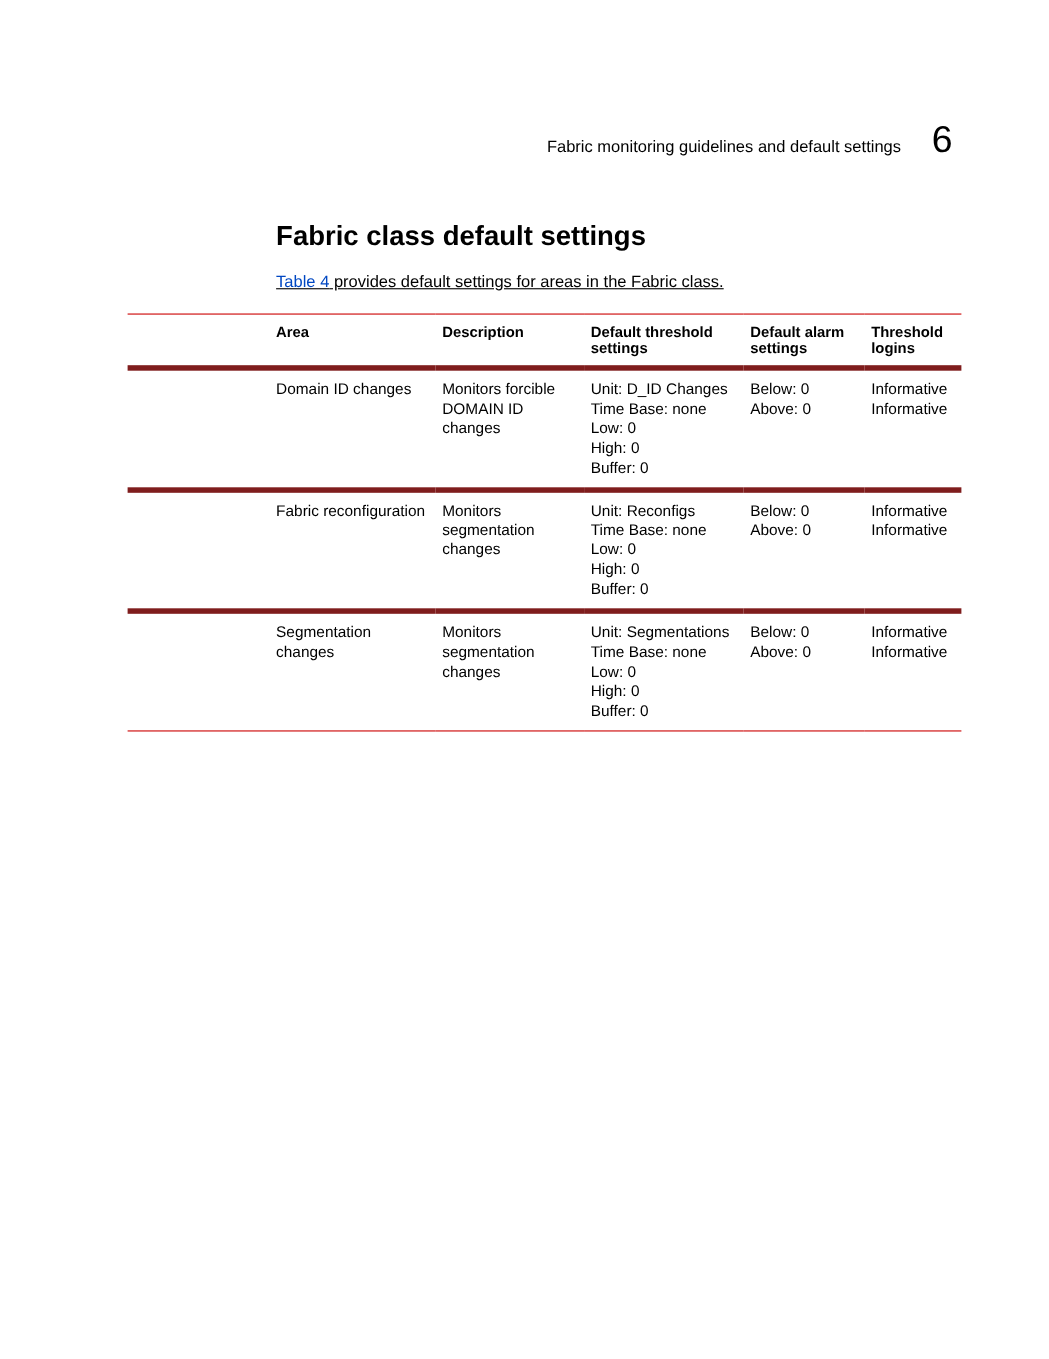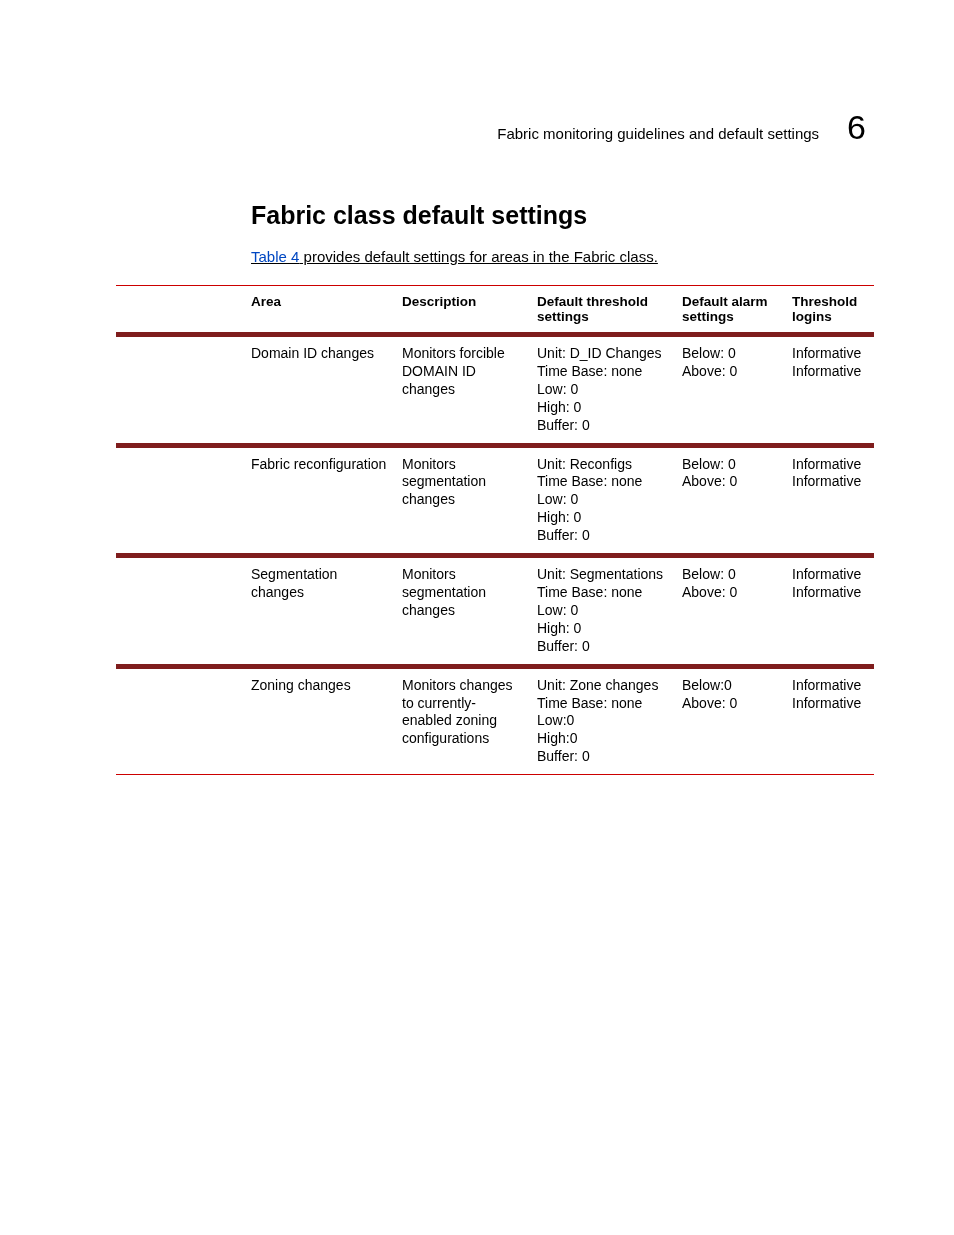--- a/index.html
+++ b/index.html
@@ -151,29 +151,16 @@
 Time Base: none
 Low: 0
 High: 0
 Buffer: 0
  </td>
         <td class="multiline">Below: 0
 Above: 0</td>
         <td class="multiline">Informative
 Informative</td>
       </tr>
-      <tr>
-        <td class="c0 multiline">Zoning changes</td>
-        <td class="multiline">Monitors changes to currently-enabled zoning configurations</td>
-        <td class="multiline">Unit: Zone changes
-Time Base: none
-Low:0
-High:0
-Buffer: 0</td>
-        <td class="multiline">Below:0
-Above: 0</td>
-        <td class="multiline">Informative
-Informative</td>
-      </tr>
     </tbody>
   </table>
 
 </div>
 
 </body></html>

